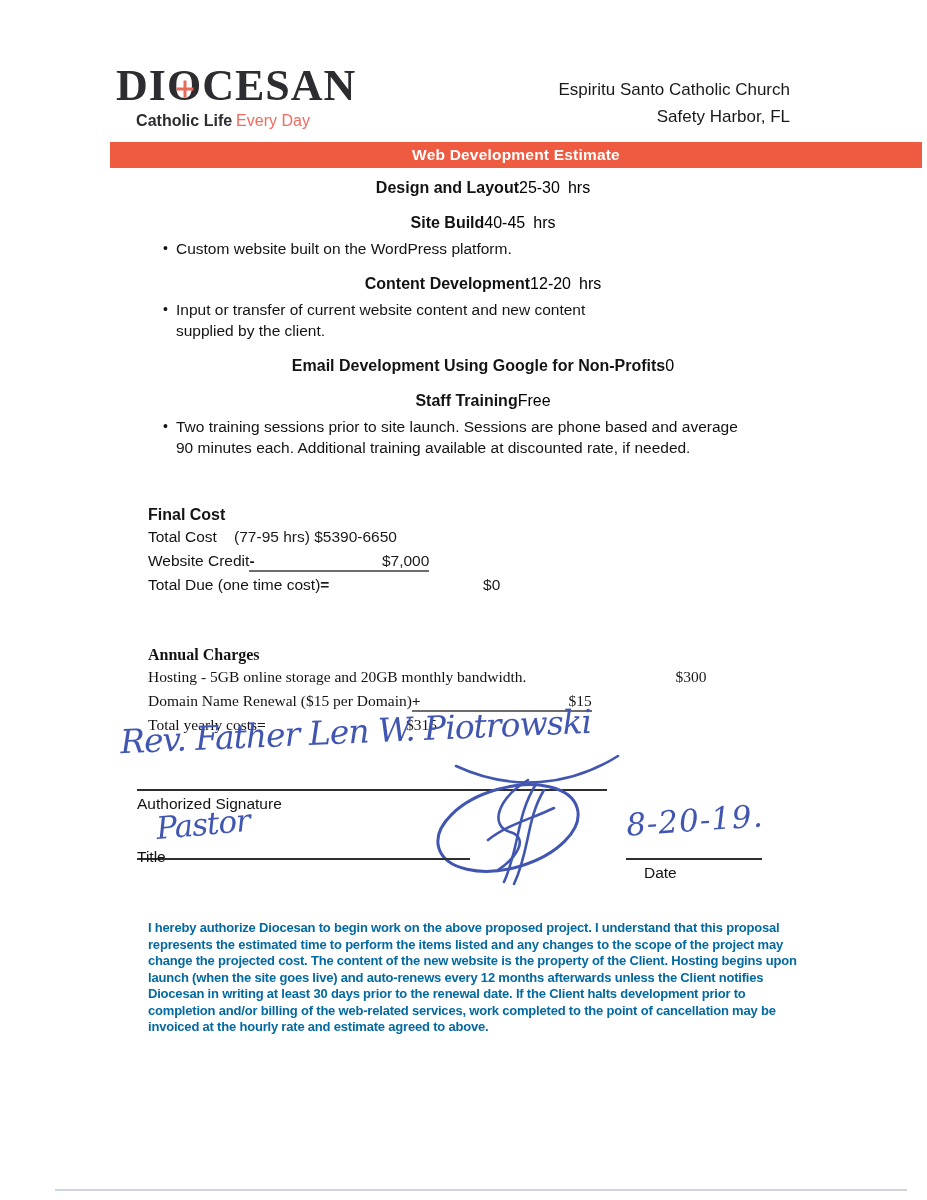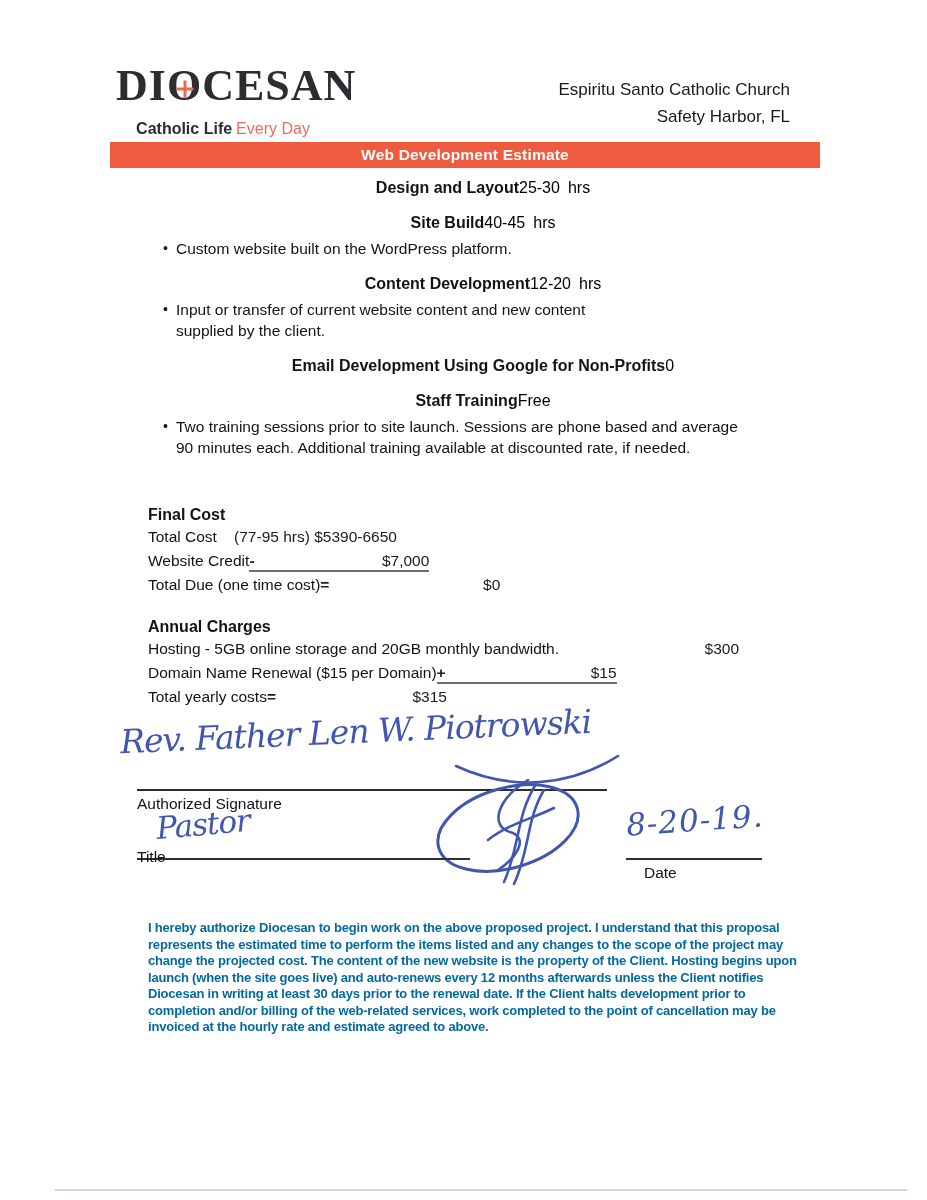--- a/index.html
+++ b/index.html
@@ -16,28 +16,28 @@
   .logo-word{
     font-family:"Liberation Serif","DejaVu Serif",serif;
     font-weight:700;font-size:44px;line-height:48px;
     letter-spacing:1px;color:#2c2c31;white-space:nowrap;
   }
   .logo-o{position:relative;display:inline-block;}
   .cross-icon{position:absolute;left:50%;top:56%;width:17px;height:17px;transform:translate(-50%,-50%);}
   .cross-icon::before,.cross-icon::after{content:"";position:absolute;background:#ea6a58;}
   .cross-icon::before{left:0;top:7px;width:17px;height:3px;}
   .cross-icon::after{left:7px;top:0;width:3px;height:17px;}
-  .tagline{font-size:16px;line-height:18px;margin-top:10px;white-space:nowrap;}
+  .tagline{font-size:16px;line-height:18px;margin-top:2px;white-space:nowrap;}
   .tag-dark{font-weight:700;color:#2c2c31;}
   .tag-accent{font-weight:400;color:#ef6a5f;margin-left:4px;}
   .org{position:absolute;right:137px;top:76px;text-align:right;
        font-size:17px;line-height:27px;font-weight:400;color:#19191b;}
   
   .banner{
-    position:absolute;left:110px;top:142px;width:710px;height:26px;
+    position:absolute;left:110px;top:142px;width:812px;height:26px;
     background:#ee5b40;color:#ffffff;
     font-size:15.5px;font-weight:700;line-height:26px;text-align:center;
     letter-spacing:.2px;
   }
   
   .content{position:absolute;left:148px;top:178px;width:642px;height:990px;}
   .items{position:absolute;left:0;top:0;width:642px;}
   .item{margin-bottom:15px;}
   .item-head{display:flex;justify-content:center;align-items:baseline;line-height:20px;margin-left:28px;}
   .item-label{font-weight:700;font-size:16px;color:#131315;}
@@ -45,21 +45,21 @@
   .unit{margin-left:8px;}
   .unit:empty{margin-left:0;}
   .bullets{margin:5px 0 0 0;padding:0 0 0 28px;list-style:none;}
   .bullets li{font-size:15.5px;line-height:21px;color:#131315;position:relative;}
   .bullets li::before{content:"•";position:absolute;left:-13px;font-size:14px;}
   .item-2 .bullets li{max-width:452px;}
   .item-4 .bullets li{max-width:566px;}
   
   .money-block{position:absolute;left:0;width:642px;}
   .final-cost{top:326px;}
-  .annual{top:438px;}
+  .annual{top:466px;font-family:Liberation Serif, serif;}
   .money-heading{font-weight:700;font-size:16px;line-height:22px;color:#131315;margin-bottom:2px;}
   .money-row{display:flex;align-items:baseline;height:24px;font-size:15.5px;}
   .m-label{color:#131315;}
   .m-right{display:flex;justify-content:space-between;align-items:baseline;width:180px;box-sizing:border-box;}
   .m-right.underlined{border-bottom:2px solid #6d6d6d;}
   .m-op{font-weight:700;}
   .m-amount{text-align:right;white-space:nowrap;}
   
   .sig-area{position:absolute;left:0;top:530px;width:660px;height:195px;}
   .hand{

